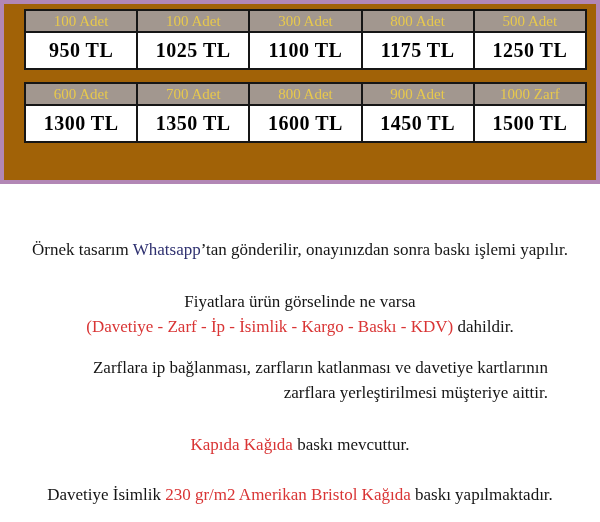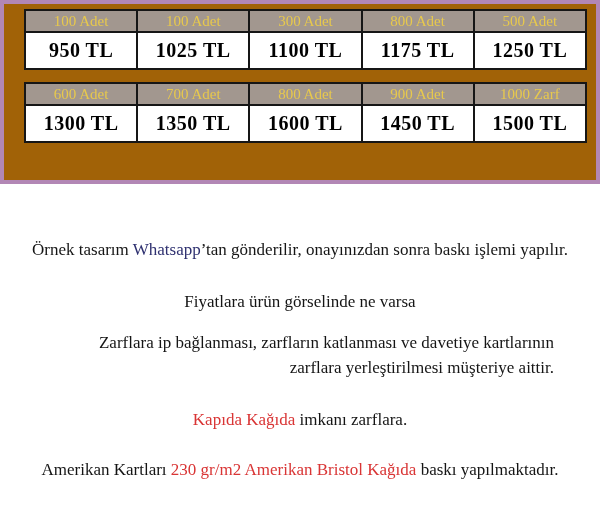--- a/index.html
+++ b/index.html
@@ -40,21 +40,21 @@
     font-size: 20px;
     height: 37px;
     letter-spacing: 0.5px;
   }
   .notes {
     color: #151515;
     font-size: 17px;
     text-align: center;
     line-height: 25px;
   }
-  .notes p { padding: 0 16px; }
+  .notes p { padding: 0 22px; }
   .p-sample   { margin-top: 53px; }
   .p-includes { margin-top: 27px; }
   .p-envelope { margin-top: 16px; width: 540px; margin-left: auto; margin-right: auto; text-align: right; }
   .p-cod      { margin-top: 27px; }
   .p-paper    { margin-top: 25px; }
   .red-text  { color: #d93535; }
   .blue-text { color: #2f3170; }
 </style>
 </head>
 <body>
@@ -95,19 +95,20 @@
       <td>1500 TL</td>
     </tr>
   </tbody>
     </table>
 </div>
 
 <div class="notes">
   <p class="p-sample"><span>Örnek tasarım </span><span class="blue-text">Whatsapp</span><span>’tan gönderilir, onayınızdan sonra baskı işlemi yapılır.</span></p>
 
   <p class="p-includes">Fiyatlara ürün görselinde ne varsa</p>
+  <p><span class="red-text">(Davetiye - Zarf - İp - İsimlik - Kargo - Baskı - KDV)</span><span> dahildir.</span></p>
 
   <p class="p-envelope">Zarflara ip bağlanması, zarfların katlanması ve davetiye kartlarının zarflara yerleştirilmesi müşteriye aittir.</p>
 
-  <p class="p-cod"><span class="red-text">Kapıda Kağıda</span><span> imkanı zarflara.</span></p>
+  <p class="p-cod"><span class="red-text">Kapıda Kağıda</span><span> baskı mevcuttur.</span></p>
 
-  <p class="p-paper"><span>Amerikan Kartları </span><span class="red-text">230 gr/m2 Amerikan Bristol Kağıda</span><span> baskı yapılmaktadır.</span></p>
+  <p class="p-paper"><span>Davetiye İsimlik </span><span class="red-text">230 gr/m2 Amerikan Bristol Kağıda</span><span> baskı yapılmaktadır.</span></p>
 </div>
 
 </body></html>

